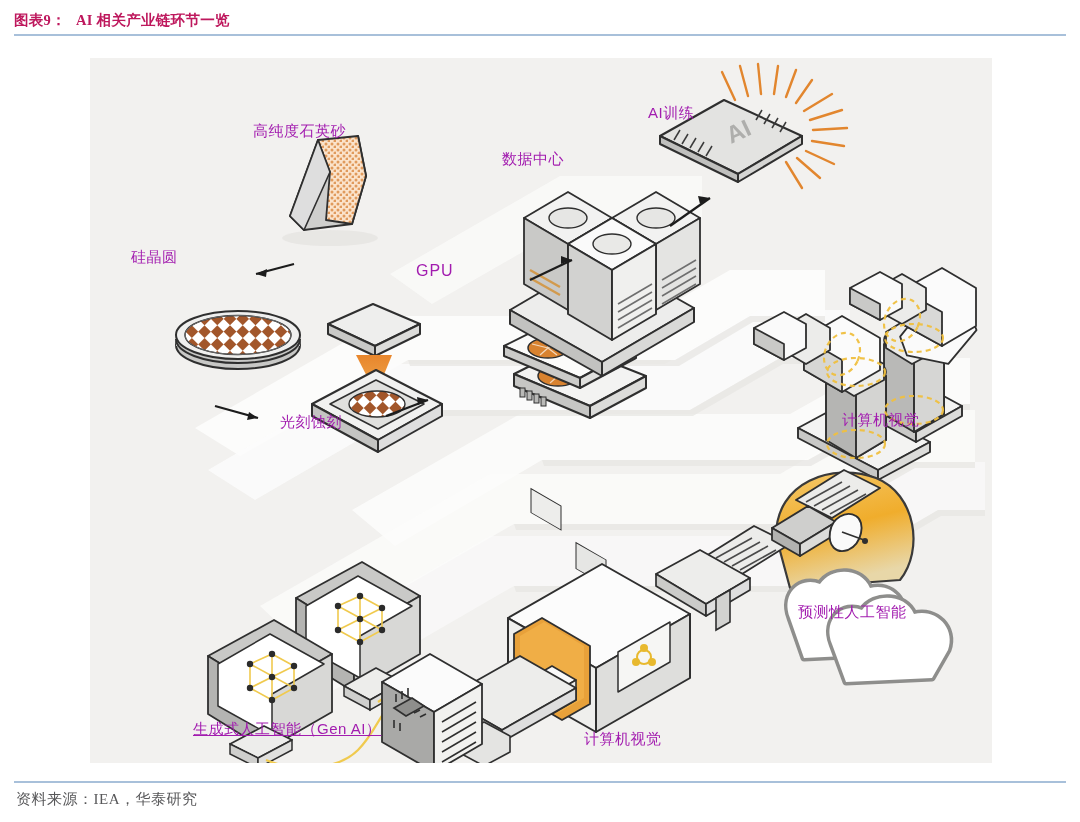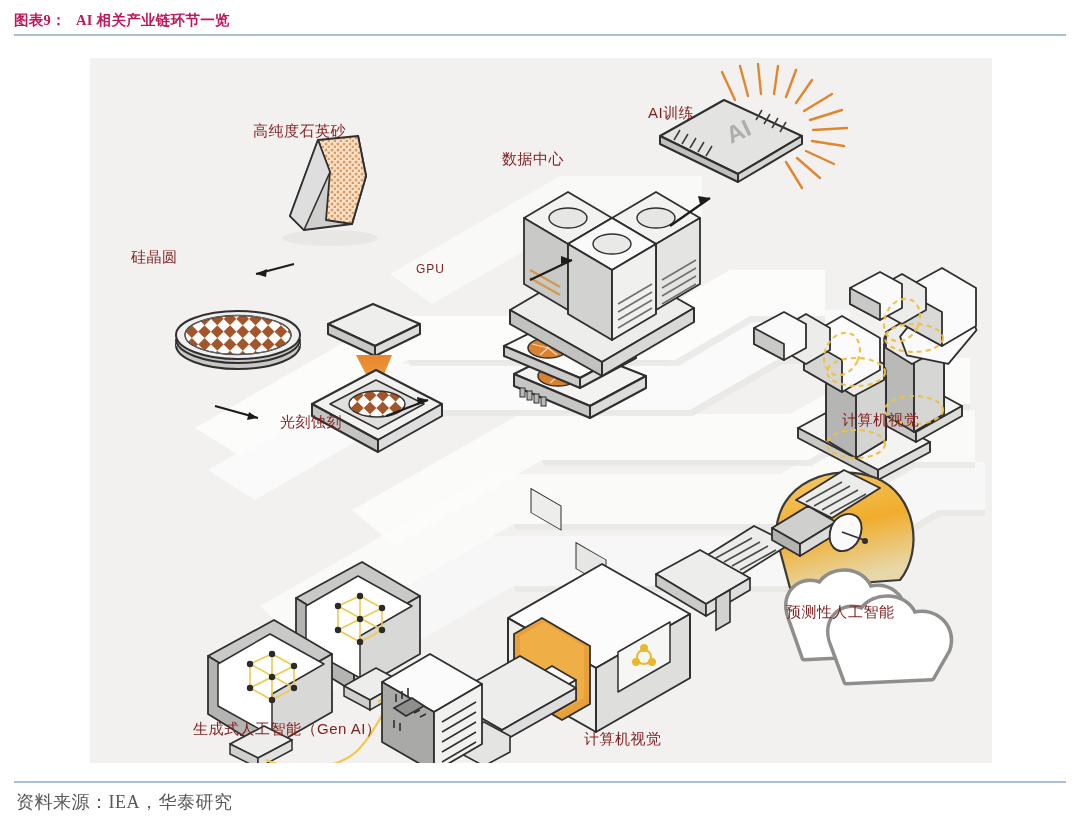--- a/index.html
+++ b/index.html
@@ -50,21 +50,21 @@
     top: 781px;
     width: 1052px;
     height: 2px;
     background: #a8c0da;
   }
   .source-note {
     position: absolute;
     left: 16px;
     top: 790px;
     font-family: "Liberation Serif", "DejaVu Serif", serif;
-    font-size: 18px;
+    font-size: 15px;
     color: #58585a;
     letter-spacing: 0.5px;
     white-space: nowrap;
   }
 
   
   .figure-panel {
     position: absolute;
     left: 90px;
     top: 58px;
@@ -72,26 +72,26 @@
     height: 705px;
     background: #f2f1ef;
     overflow: hidden;
   }
   .figure-svg { display: block; width: 902px; height: 705px; }
 
   .node-label {
     position: absolute;
     font-family: "Liberation Sans", "DejaVu Sans", sans-serif;
     font-size: 15px;
-    color: #7f1d1d;
+    color: #a21caf;
     white-space: nowrap;
     letter-spacing: 0.5px;
     font-weight: 500;
   }
-  .node-label.gpu { font-size: 12px; letter-spacing: 1px; }
+  .node-label.gpu { font-size: 16px; letter-spacing: 1px; }
 </style>
 </head>
 <body>
 
 <div class="exhibit-header">
   <div class="exhibit-title">
     <span class="num">图表9：</span><span>AI 相关产业链环节一览</span>
   </div>
 </div>
 <div class="rule-top"></div>
@@ -495,19 +495,19 @@
     </g>
   </svg>
 
   <div class="node-label" style="left:163px; top:64px;">高纯度石英砂</div>
   <div class="node-label" style="left:41px; top:190px;text-align:center;">硅晶圆</div>
   <div class="node-label" style="left:190px; top:355px;">光刻蚀刻</div>
   <div class="node-label gpu" style="left:326px; top:204px;">GPU</div>
   <div class="node-label" style="left:412px; top:92px;">数据中心</div>
   <div class="node-label" style="left:558px; top:46px;">AI训练</div>
   <div class="node-label" style="left:752px; top:353px;">计算机视觉</div>
-  <div class="node-label" style="left:696px; top:545px;">预测性人工智能</div>
+  <div class="node-label" style="left:696px; top:545px;padding-left:12px;">预测性人工智能</div>
   <div class="node-label" style="left:494px; top:672px;">计算机视觉</div>
-  <div class="node-label" style="left:103px; top:662px;">生成式人工智能（Gen AI）</div>
+  <div class="node-label" style="left:103px; top:662px;text-decoration:underline;">生成式人工智能（Gen AI）</div>
 </div>
 
 <div class="rule-bottom"></div>
 <div class="source-note">资料来源：IEA，华泰研究</div>
 
 </body></html>

